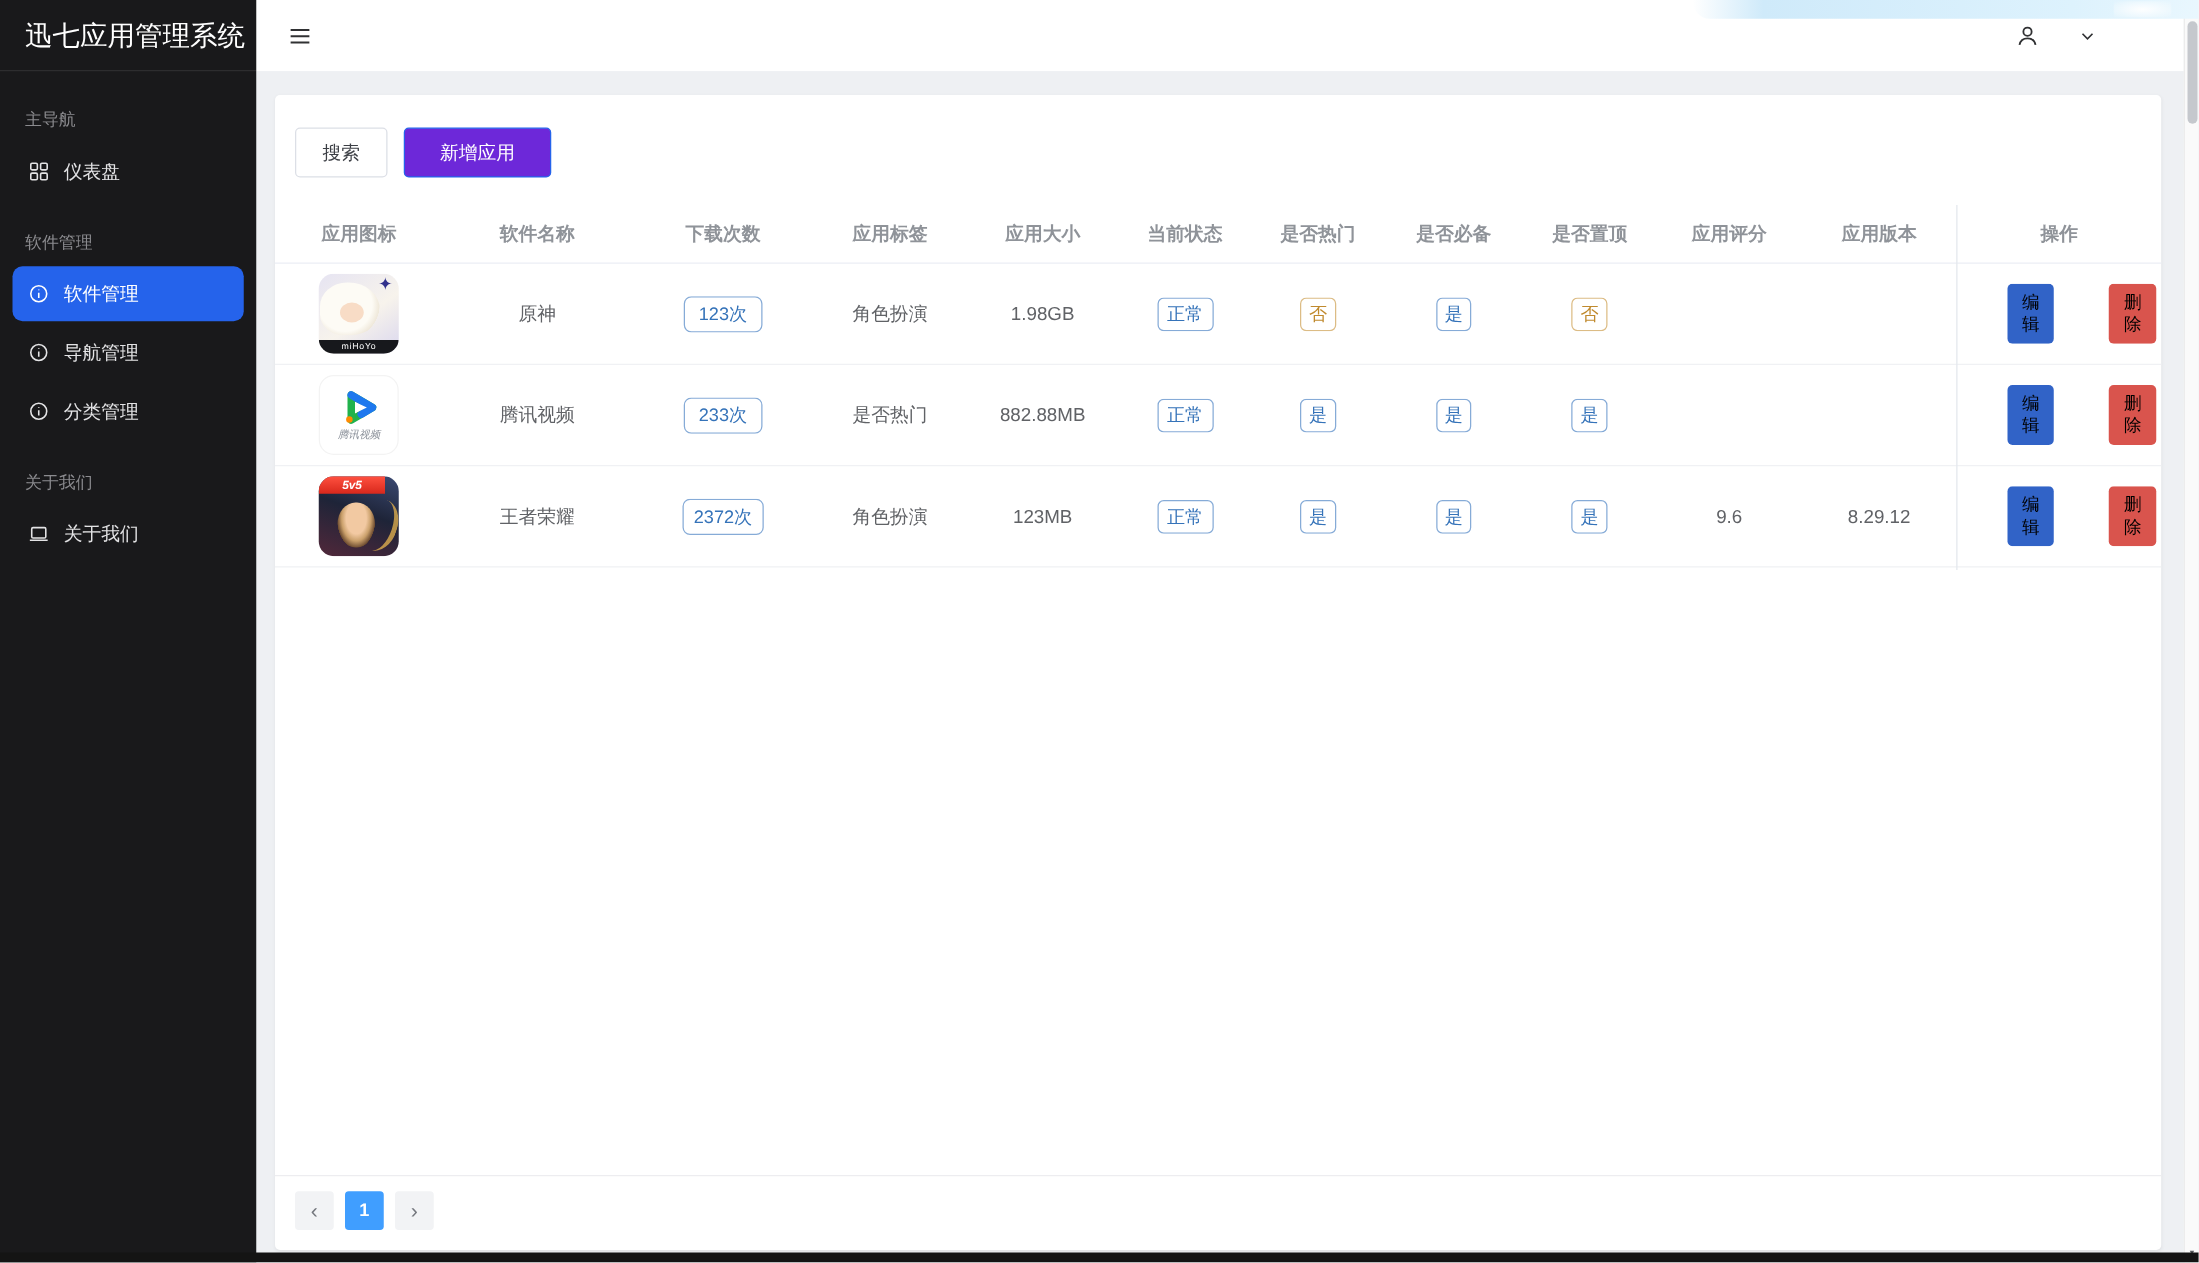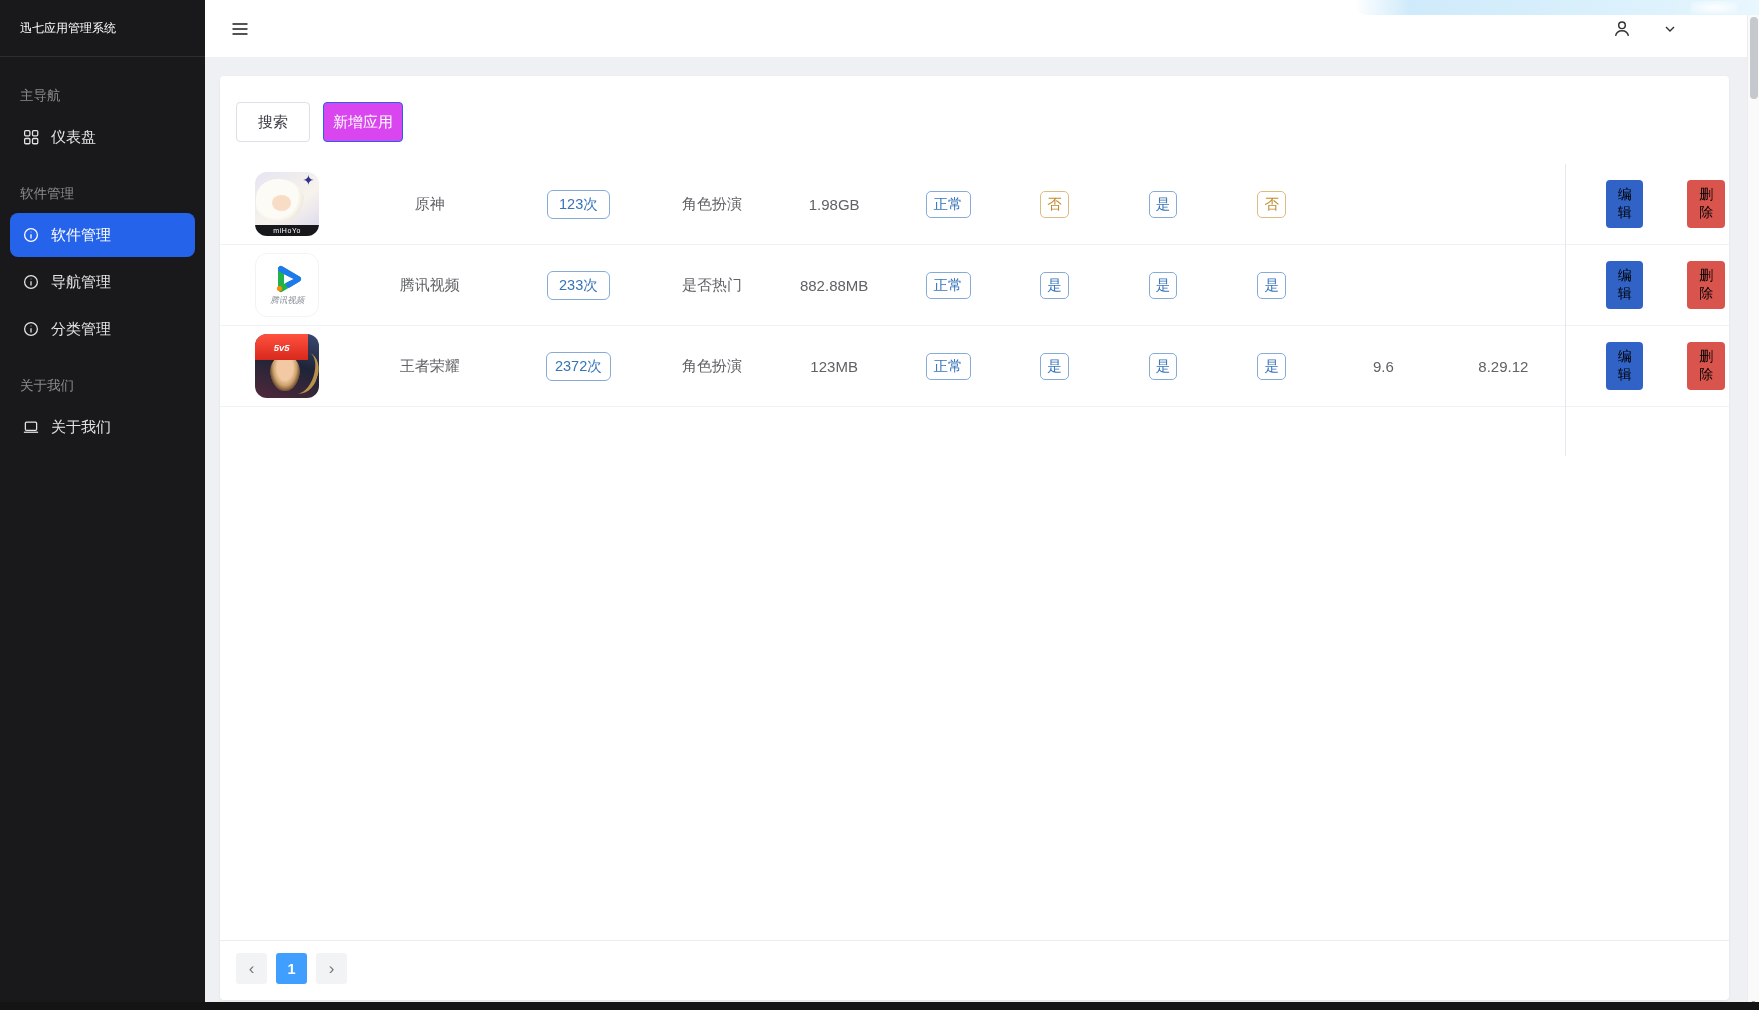--- a/index.html
+++ b/index.html
@@ -3,21 +3,21 @@
 <meta charset="utf-8">
 <style>
   * { margin:0; padding:0; box-sizing:border-box; }
   html,body { width:1759px; height:1010px; overflow:hidden; }
   body { font-family:"Liberation Sans","DejaVu Sans",sans-serif; font-size:15px; color:#5f6368; background:#eef0f3; }
 
   .screen { position:relative; width:1759px; height:1010px; display:flex; }
 
   
   .sidebar { width:205px; min-width:205px; background:#19191b; color:#e3e3e5; display:flex; flex-direction:column; z-index:2; }
-  .brand { height:57px; line-height:57px; padding:0 20px; color:#ffffff; font-size:12px; border-bottom:1px solid rgba(255,255,255,.09); white-space:nowrap; }
+  .brand { height:57px; line-height:57px; padding:0 20px; color:#ffffff; font-size:22px; border-bottom:1px solid rgba(255,255,255,.09); white-space:nowrap; }
   .nav { padding-top:30px; }
   .section-label { color:#8b8b8f; font-size:13.5px; padding:0 20px; margin:26px 0 10px; }
   .nav .section-label:first-child { margin-top:0; }
   .nav-item { display:flex; align-items:center; gap:11px; height:44px; margin:3px 10px; padding:0 12px; border-radius:8px; cursor:pointer; font-size:15px; color:#e3e3e5; }
   .nav-item.active { background:#2563eb; color:#ffffff; }
   .nav-ico { display:inline-flex; width:18px; height:18px; }
   .nav-ico svg { width:18px; height:18px; stroke:currentColor; fill:none; stroke-width:1.7; }
 
   
   .main { flex:1; display:flex; flex-direction:column; min-width:0; }
@@ -27,21 +27,21 @@
   .topbar-right { display:flex; align-items:center; gap:18px; }
 
   .content { flex:1; background:#eef0f3; padding:19px 18px 10px 15px; min-height:0; }
   .card { background:#ffffff; border-radius:4px; box-shadow:0 1px 3px rgba(0,0,0,.06); height:100%; display:flex; flex-direction:column; }
 
   
   .toolbar { display:flex; align-items:center; padding:26px 16px 22px; gap:13px; }
   .search-input { width:367px; height:40px; border:1px solid #dcdfe6; border-radius:4px; padding:0 14px; font-size:15px; color:#303133; outline:none; font-family:inherit; }
   .search-input::placeholder { color:#bcbfc6; }
   .btn { height:40px; border-radius:4px; border:1px solid #dcdfe6; background:#ffffff; color:#3c3f45; font-size:15px; padding:0 21px; cursor:pointer; font-family:inherit; }
-  .btn-primary { background:#d946ef; border-color:#2563eb; color:#ffffff; padding:0 9px; }
+  .btn-primary { background:#6d28d9; border-color:#2563eb; color:#ffffff; padding:0 28px; }
 
   
   .table-wrap { position:relative; flex:1; min-height:0; }
   .t-row { display:flex; align-items:center; border-bottom:1px solid #f0f1f4; }
   .t-head { height:47px; border-bottom:1px solid #ebeef5; }
   .t-head .cell { color:#8f9399; font-weight:700; }
   .t-body-row { height:81px; }
   .cell { display:flex; align-items:center; justify-content:center; text-align:center; padding:0 4px; overflow:hidden; }
   .c1{width:8.9%;} .c2{width:10%;} .c3{width:9.7%;} .c4{width:8%;} .c5{width:8.2%;}
   .c6{width:6.9%;} .c7{width:7.2%;} .c8{width:7.2%;} .c9{width:7.2%;} .c10{width:7.6%;}
@@ -68,21 +68,21 @@
   .genshin { background:linear-gradient(145deg,#e6e4f2 0%,#f7f3ec 55%,#d9d6ee 100%); }
   .genshin::before { content:""; position:absolute; width:48px; height:42px; left:1px; top:7px; background:radial-gradient(circle at 42% 42%, #fdfbf5 0 58%, #efe8da 74%, transparent 75%); border-radius:52% 60% 55% 45%; }
   .genshin::after { content:""; position:absolute; left:17px; top:23px; width:19px; height:16px; background:#f8dcc6; border-radius:50%; }
   .g-star { position:absolute; right:5px; top:0px; color:#31318c; font-size:14px; z-index:1; }
   .g-band { position:absolute; bottom:0; left:0; right:0; height:11px; background:#17181c; color:#ffffff; font-size:7px; display:flex; align-items:center; justify-content:center; letter-spacing:.6px; z-index:1; }
   .tencent { background:#ffffff; display:flex; flex-direction:column; align-items:center; justify-content:center; gap:1px; border:1px solid #f3f3f3; }
   .tv-caption { font-size:8.5px; color:#8a9099; font-style:italic; white-space:nowrap; }
   .kings { background:linear-gradient(200deg,#3b4a73 0%,#1e2438 45%,#51283a 100%); }
   .kings::after { content:""; position:absolute; left:15px; top:21px; width:30px; height:36px; background:radial-gradient(ellipse at 50% 35%, #f2c9a2 0 38%, #caa06b 55%, #6b4a2f 72%, transparent 73%); border-radius:48%; }
   .kings::before { content:""; position:absolute; right:1px; top:18px; width:26px; height:42px; border-right:4px solid #e8b64f; border-radius:50%; transform:rotate(18deg); opacity:.75; }
-  .k-band { position:absolute; top:0; left:0; right:11px; height:26px; background:linear-gradient(180deg,#ff5140,#d8281c); color:#fff; font-size:9.5px; font-weight:bold; font-style:italic; display:flex; align-items:center; justify-content:center; z-index:1; }
+  .k-band { position:absolute; top:0; left:0; right:11px; height:14px; background:linear-gradient(180deg,#ff5140,#d8281c); color:#fff; font-size:9.5px; font-weight:bold; font-style:italic; display:flex; align-items:center; justify-content:center; z-index:1; }
 
   
   .pagination-bar { border-top:1px solid #ededf0; padding:12px 16px 16px; display:flex; align-items:center; gap:9px; }
   .pg-btn { width:31px; height:31px; border:none; border-radius:3px; background:#f2f3f5; color:#74777d; font-size:17px; display:flex; align-items:center; justify-content:center; cursor:pointer; font-family:inherit; }
   .pg-btn.active { background:#409eff; color:#ffffff; font-size:14.5px; font-weight:bold; }
 
   
   .scrollbar-col { width:12px; min-width:12px; background:#fafafa; border-left:1px solid #ececec; position:relative; z-index:1; }
   .sb-arrow { position:absolute; left:0; right:0; height:14px; display:flex; align-items:center; justify-content:center; font-size:6px; color:#55585c; cursor:pointer; }
   .sb-up { top:0; } .sb-down { bottom:0; }
@@ -185,20 +185,34 @@
 
     <div class="content">
       <div class="card">
 
         <div class="toolbar">
           <button class="btn">搜索</button>
           <button class="btn btn-primary">新增应用</button>
         </div>
 
         <div class="table-wrap">
+          <div class="t-row t-head">
+            <div class="cell c1">应用图标</div>
+            <div class="cell c2">软件名称</div>
+            <div class="cell c3">下载次数</div>
+            <div class="cell c4">应用标签</div>
+            <div class="cell c5">应用大小</div>
+            <div class="cell c6">当前状态</div>
+            <div class="cell c7">是否热门</div>
+            <div class="cell c8">是否必备</div>
+            <div class="cell c9">是否置顶</div>
+            <div class="cell c10">应用评分</div>
+            <div class="cell c11">应用版本</div>
+            <div class="cell c12">操作</div>
+          </div>
 
           <div class="t-row t-body-row">
             <div class="cell c1">
               <div class="appicon genshin">
                 <span class="g-star">✦</span>
                 <div class="g-band">miHoYo</div>
               </div>
             </div>
             <div class="cell c2 cell-text">原神</div>
             <div class="cell c3">

